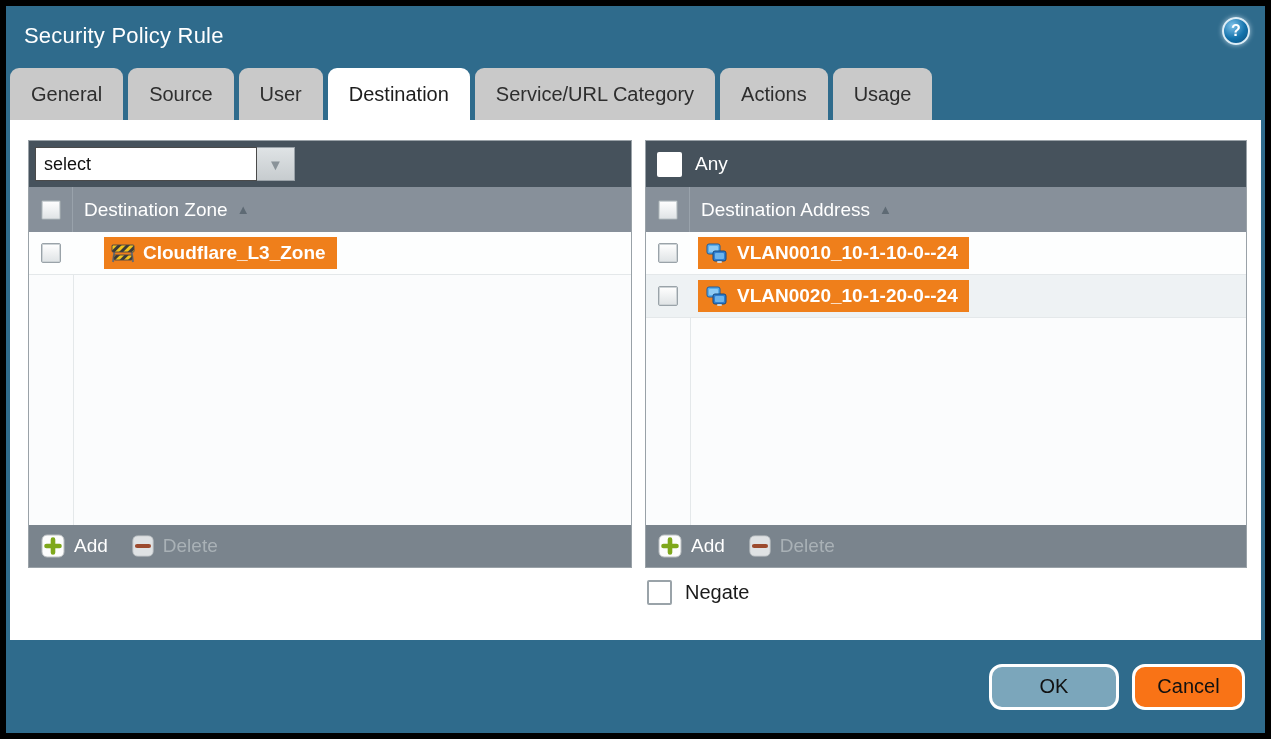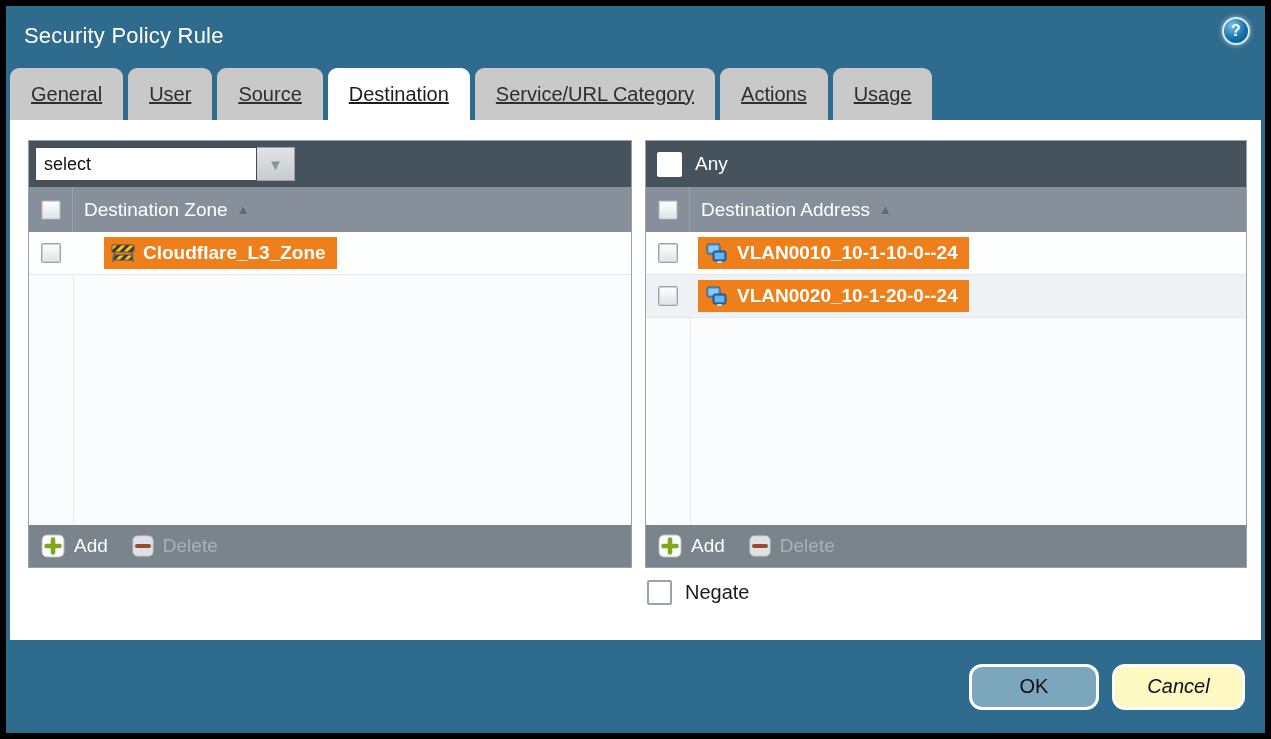--- a/index.html
+++ b/index.html
@@ -35,21 +35,20 @@
   .tabs {
     position: absolute; top: 62px; left: 4px; right: 4px; height: 52px;
     display: flex; gap: 5px; z-index: 2;
   }
   .tab {
     background: #C9C9C9; color: #2e2e2e;
     border-radius: 9px 9px 0 0;
     font-size: 20px; padding: 0 21px;
     display: flex; align-items: center; cursor: pointer;
     white-space: nowrap;
-    text-decoration: underline;
   }
   .tab.active { background: #fff; color: #1d1d1d; }
   
   .content {
     position: absolute; left: 4px; top: 114px;
     width: 1251px; height: 520px; background: #fff; padding-left: 24px;
   }
   .panel {
     position: absolute; top: 20px; height: 428px;
     border: 1px solid #9AA2A8; background: #fff;
@@ -139,37 +138,37 @@
     position: absolute; left: 0; right: 0; bottom: 0; height: 93px;
     display: flex; align-items: center; justify-content: flex-end;
     gap: 13px; padding-right: 20px;
   }
   .btn {
     height: 46px; border-radius: 13px; border: 3px solid #fff;
     font-size: 20px; color: #111; cursor: pointer;
     font-family: "Liberation Sans", sans-serif;
   }
   .btn-ok { width: 130px; background: #7BA6BB; }
-  .btn-cancel { width: 133px; background: #fef9c3; font-style: italic; }
+  .btn-cancel { width: 113px; background: #f97316; }
   .icon { display: inline-flex; align-items: center; justify-content: center; }
 </style>
 </head>
 <body>
 
 <div class="dialog">
 
   <div class="titlebar">
     <div class="title">Security Policy Rule</div>
     <div class="help">?</div>
   </div>
 
   <div class="tabs">
     <div class="tab">General</div>
+    <div class="tab">Source</div>
     <div class="tab">User</div>
-    <div class="tab">Source</div>
     <div class="tab active">Destination</div>
     <div class="tab">Service/URL Category</div>
     <div class="tab">Actions</div>
     <div class="tab">Usage</div>
   </div>
 
   <div class="content">
 
     <div class="panel panel-zone">
       <div class="panel-top">

